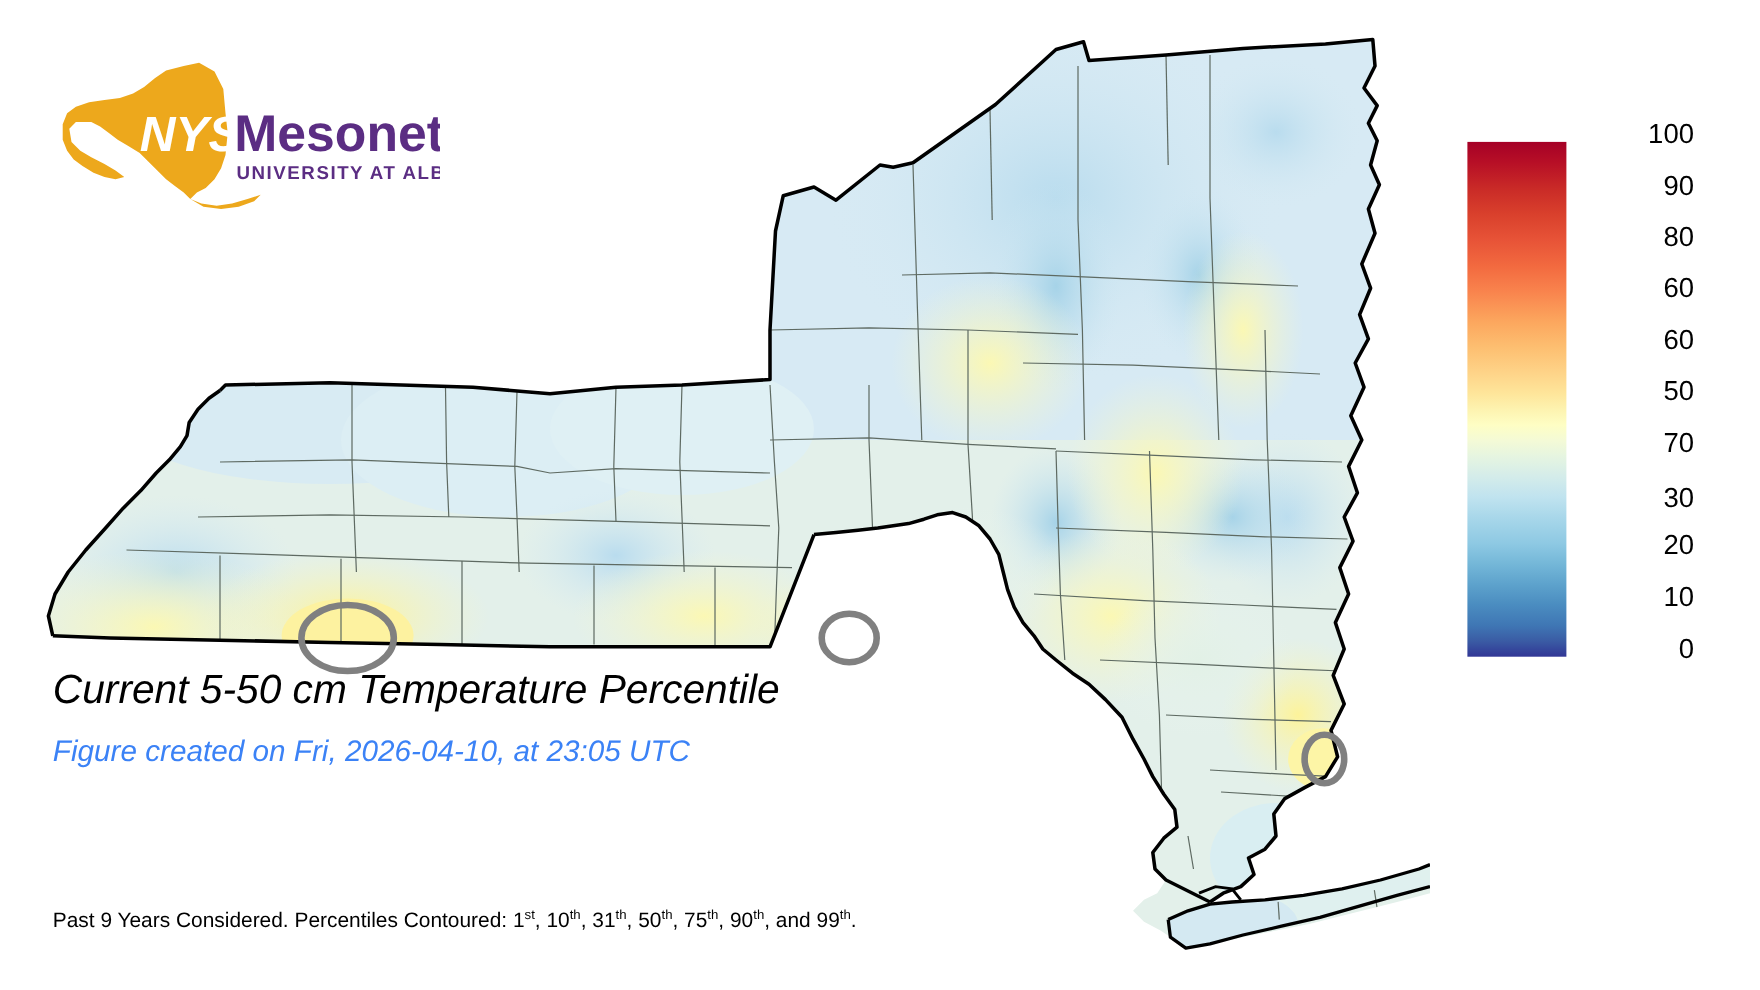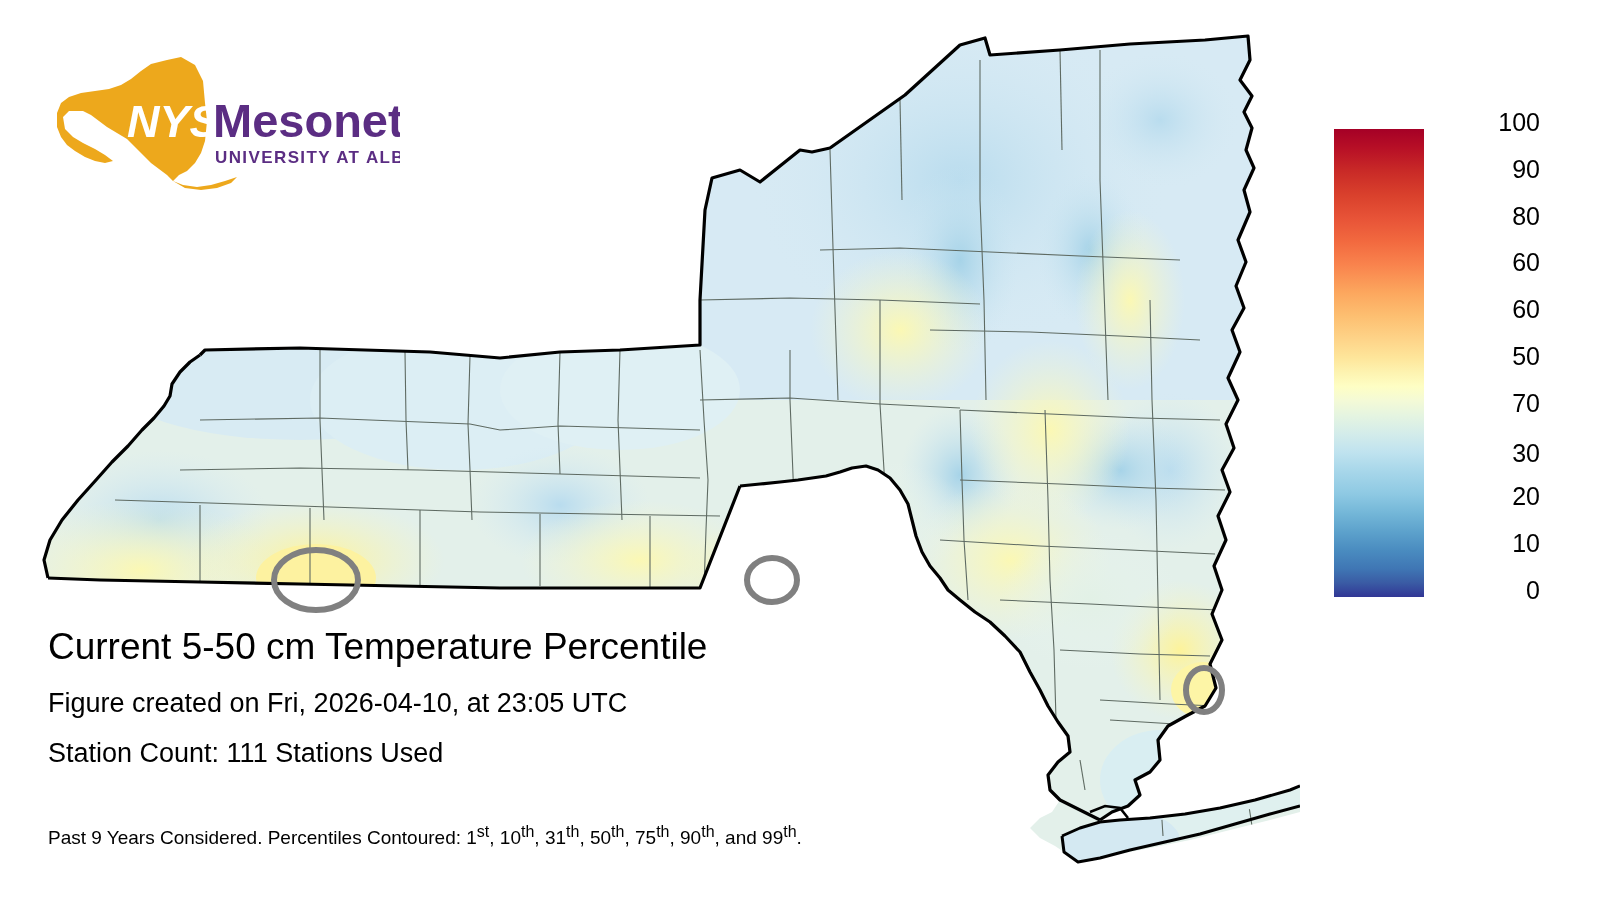--- a/index.html
+++ b/index.html
@@ -41,26 +41,26 @@
         #5da2cc 86%,
         #4a8cc0 90%,
         #3f76b4 94%,
         #3a5ba4 97%,
         #313695 100%);}
   #colorbar-ticks{position:absolute;left:96px;top:-22px;width:120px;height:512px;}
   .cb-tick{position:absolute;left:0;width:110px;text-align:right;
            font-size:25px;line-height:31px;color:#000;}
 
   
-  #title-block{position:absolute;left:48px;top:625px;width:1050px;}
+  #title-block{position:absolute;left:48px;top:605px;width:1050px;font-style:italic;}
   #main-title{font-size:37px;line-height:44px;color:#000;white-space:nowrap;}
-  .sub-line{font-size:27px;line-height:32px;color:#000000;margin-top:18px;white-space:nowrap;}
+  .sub-line{font-size:27px;line-height:32px;color:#3b82f6;margin-top:18px;white-space:nowrap;}
   #footer-note{position:absolute;left:48px;top:826px;font-size:19px;
                line-height:24px;color:#000;white-space:nowrap;}
-  #footer-note sup{font-size:16px;vertical-align:super;line-height:0;}
+  #footer-note sup{font-size:12px;vertical-align:super;line-height:0;}
 </style>
 </head>
 <body>
 
 <div id="map-panel">
 <svg id="map-svg" viewBox="0 0 1300 900">
   <defs>
 
     <radialGradient id="gBlueN" cx="50%" cy="50%" r="50%">
       <stop offset="0%" stop-color="#b9dcee"></stop>
@@ -257,18 +257,17 @@
     <div class="cb-tick" style="top:331px">30</div>
     <div class="cb-tick" style="top:374.4px">20</div>
     <div class="cb-tick" style="top:421.2px">10</div>
     <div class="cb-tick" style="top:468px">0</div>
   </div>
 </div>
 
 <div id="title-block">
   <div id="main-title">Current 5-50 cm Temperature Percentile</div>
   <div class="sub-line">Figure created on Fri, 2026-04-10, at 23:05 UTC</div>
-  <div class="sub-line">Station Count: 111 Stations Used</div>
 </div>
 
 <div id="footer-note">
   <span>Past 9 Years Considered. Percentiles Contoured: </span><span id="ordinal-list"><span>1</span><sup>st</sup><span>, </span><span>10</span><sup>th</sup><span>, </span><span>31</span><sup>th</sup><span>, </span><span>50</span><sup>th</sup><span>, </span><span>75</span><sup>th</sup><span>, </span><span>90</span><sup>th</sup><span>, and </span><span>99</span><sup>th</sup><span>.</span></span>
 </div>
 
 </body></html>

